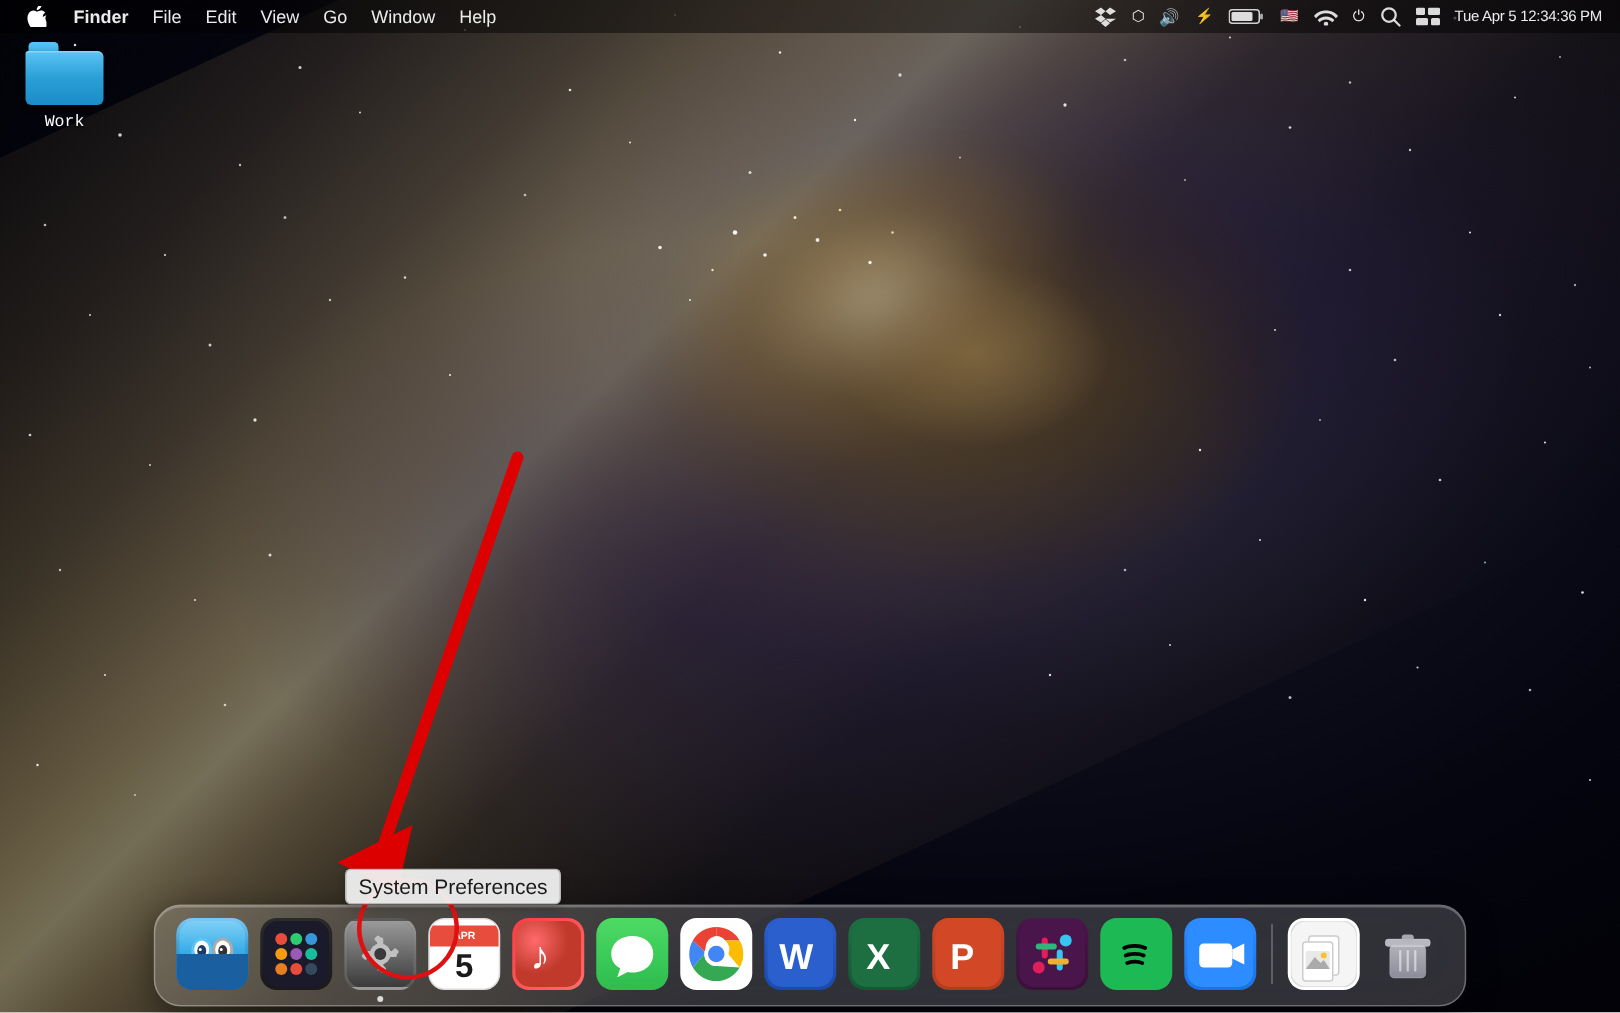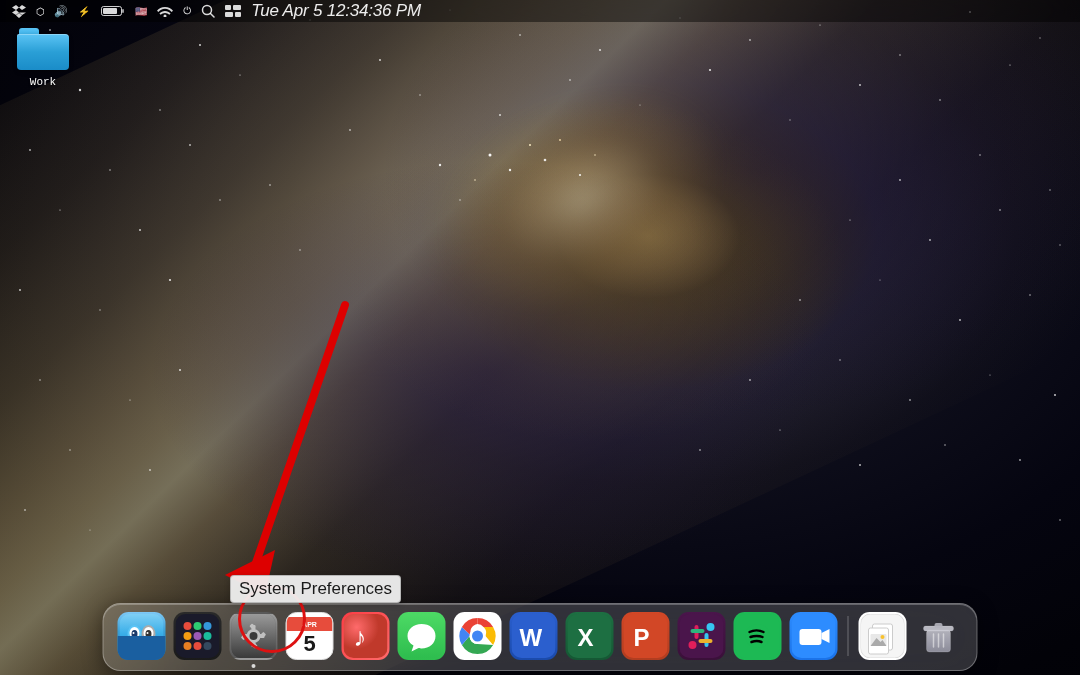--- a/index.html
+++ b/index.html
@@ -302,21 +302,21 @@
       background: rgba(255,255,255,0.3);
       margin: 0 4px;
       align-self: center;
     }
 
     .tooltip-box {
       background: rgba(240,240,240,0.95);
       border: 1px solid rgba(0,0,0,0.2);
       border-radius: 4px;
       padding: 3px 8px;
-      font-size: 17px;
+      font-size: 14px;
       color: #1a1a1a;
       white-space: nowrap;
       box-shadow: 0 2px 6px rgba(0,0,0,0.2);
     }
 
     
     .sysprefs-highlighted {
       position: relative;
     }
     .sysprefs-highlighted::after {
@@ -416,20 +416,34 @@
     <circle cx="475" cy="180" r="0.8" fill="rgba(255,240,200,1)" opacity="0.9"></circle>
     <circle cx="545" cy="160" r="1.3" fill="white" opacity="0.85"></circle>
     <circle cx="560" cy="140" r="0.9" fill="rgba(255,230,180,1)" opacity="0.9"></circle>
     <circle cx="460" cy="200" r="0.7" fill="white" opacity="0.8"></circle>
     <circle cx="580" cy="175" r="1.1" fill="white" opacity="0.9"></circle>
     <circle cx="595" cy="155" r="0.8" fill="rgba(255,240,200,1)" opacity="0.85"></circle>
     <circle cx="440" cy="165" r="1.2" fill="white" opacity="0.9"></circle>
   </svg>
 
   <div id="menubar">
+    <div class="menubar-left">
+      <div class="menubar-item apple">
+        <svg width="13" height="14" viewBox="0 0 13 14" fill="white" xmlns="http://www.w3.org/2000/svg">
+          <path d="M10.5 7.3c0-2 1.6-2.9 1.7-3C11.1 3.2 9.9 3 9.5 3c-1.1-.1-2.2.7-2.8.7-.5 0-1.4-.7-2.3-.7C3.1 3 1.8 3.8 1 5.1c-1.5 2.6-.4 6.4 1.1 8.5.7 1 1.6 2.2 2.7 2.1 1.1 0 1.5-.7 2.8-.7 1.3 0 1.6.7 2.8.7 1.2 0 2-1 2.7-2.1.5-.7.9-1.5 1.2-2.4-2.5-.9-2.8-4.9 0-5.9zM8.8 1.5C9.4.8 9.8 0 9.7-.9c-.8.1-1.8.6-2.4 1.3-.5.6-.9 1.4-.8 2.3.9 0 1.8-.5 2.3-1.2z"></path>
+        </svg>
+      </div>
+      <div class="menubar-item" style="font-weight:700;">Finder</div>
+      <div class="menubar-item">File</div>
+      <div class="menubar-item">Edit</div>
+      <div class="menubar-item">View</div>
+      <div class="menubar-item">Go</div>
+      <div class="menubar-item">Window</div>
+      <div class="menubar-item">Help</div>
+    </div>
     <div class="menubar-right">
 
       <div class="menubar-status">
         <svg width="14" height="14" viewBox="0 0 14 14" fill="rgba(255,255,255,0.85)">
             <path d="M4 1L0 3.5 4 6l3-2.5L4 1zm6 0L7 3.5 10 6l4-2.5L10 1zM0 8.5L4 11l3-2.5L4 6 0 8.5zm10 0L7 8.5 10 11l4-2.5L10 8.5zM4 11.5L7 14l3-2.5-3-2.5-3 2.5z"></path>
           </svg>
       </div>
 
       <div class="menubar-status" style="font-size:10px;">⬡</div>
       <div class="menubar-status" style="font-size:11px;">🔊</div>
@@ -455,21 +469,21 @@
         </svg>
       </div>
       <div class="menubar-status">
         <svg width="16" height="12" viewBox="0 0 16 12" fill="rgba(255,255,255,0.85)">
           <rect x="0" y="0" width="6" height="5" rx="1"></rect>
           <rect x="8" y="0" width="8" height="5" rx="1"></rect>
           <rect x="0" y="7" width="8" height="5" rx="1"></rect>
           <rect x="10" y="7" width="6" height="5" rx="1"></rect>
         </svg>
       </div>
-      <div class="menubar-status" style="font-size:17px; letter-spacing:-0.2px;font-style:italic;">Tue Apr 5  12:34:36 PM</div>
+      <div class="menubar-status" style="font-size:10px; letter-spacing:-0.2px;">Tue Apr 5  12:34:36 PM</div>
     </div>
   </div>
 
   <div id="work-folder">
     <div class="folder-icon">
       <div class="folder-tab"></div>
       <div class="folder-body"></div>
     </div>
     <div class="folder-label">Work</div>
   </div>

